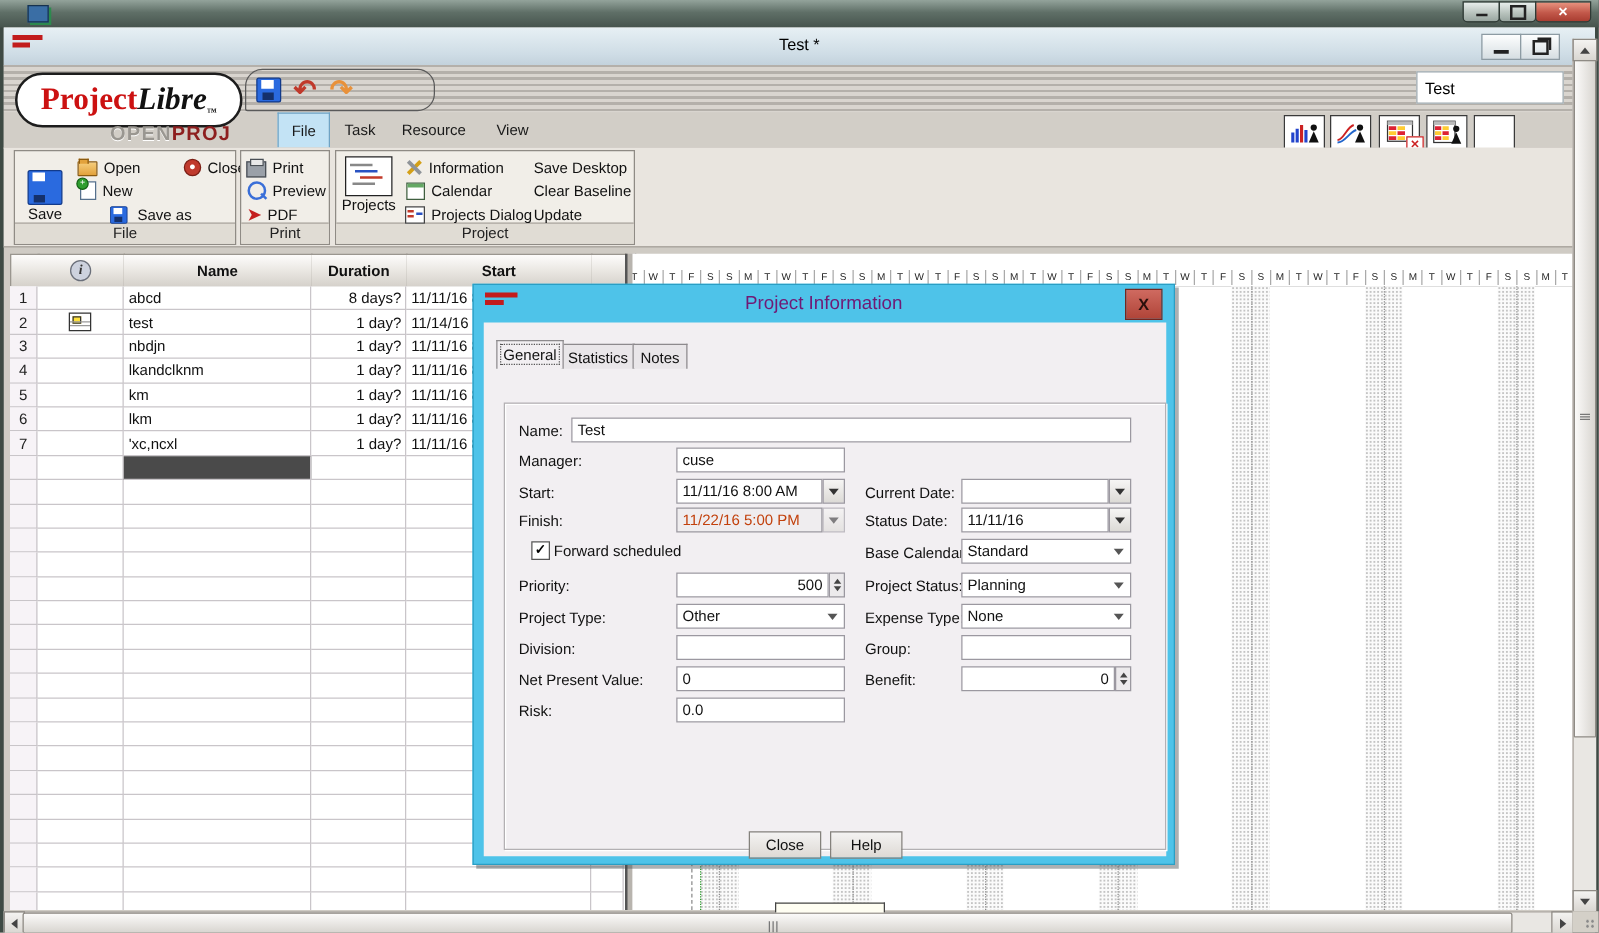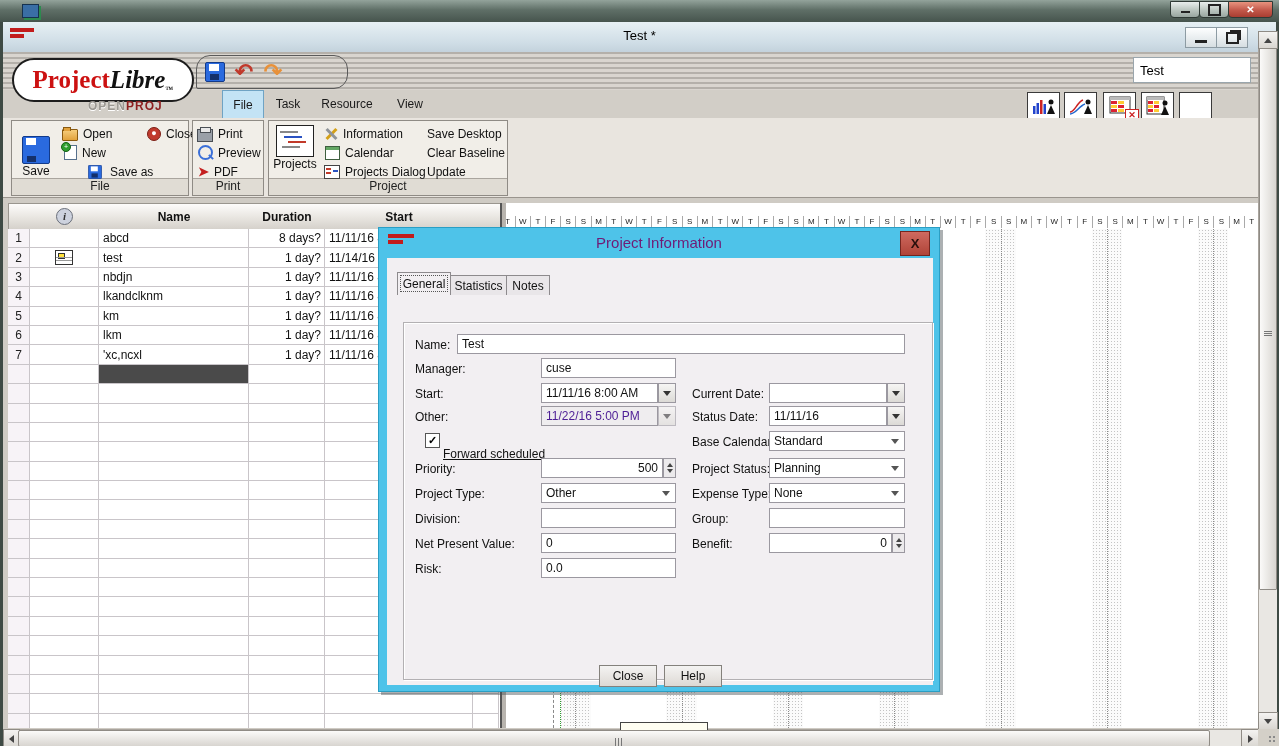--- a/index.html
+++ b/index.html
@@ -33,21 +33,21 @@
   
   #band{left:3px;top:52px;width:1273px;height:38px;
     background:repeating-linear-gradient(180deg,#b4b0aa 0 2px,#d9d5cf 2px 5px);}
   #tabrow{left:3px;top:90px;width:1273px;height:28px;background:#d2cec7;border-bottom:1px solid #a9a49d;}
   #logo-oval{left:12px;top:58px;width:178px;height:40px;background:#fff;border:2px solid #1d1d1d;
     border-radius:22px;display:flex;align-items:center;justify-content:center;
     font-family:"Liberation Serif",serif;font-weight:bold;font-size:25px;z-index:3;}
   #logo-oval .p1{color:#cc1111;}
   #logo-oval .p2{color:#111;font-style:italic;}
   #logo-oval .tm{font-size:8px;color:#111;align-self:flex-end;margin-bottom:6px;}
-  #openproj{left:88px;top:99px;font-size:12px;font-weight:bold;letter-spacing:1px;z-index:3;}
+  #openproj{left:88px;top:99px;font-size:16px;font-weight:bold;letter-spacing:1px;z-index:3;}
   #openproj .o1{color:#9a9791;text-shadow:0 1px 0 #fff;}
   #openproj .o2{color:#8d1f1f;}
   #quick-bubble{left:196px;top:55px;width:150px;height:32px;border:1px solid #5a5a5a;
     border-radius:14px 14px 14px 2px;}
   .qicon{top:61px;width:22px;height:22px;display:flex;align-items:center;justify-content:center;}
   .arrow-glyph{font-size:22px;font-weight:bold;line-height:20px;}
   
   .tab{top:90px;height:27px;display:flex;align-items:center;justify-content:center;
     font-size:12px;color:#1a1a1a;padding:0 10px;}
   .tab.sel{background:#c3e3f5;border:1px solid #6fa3c4;border-bottom:none;}
@@ -155,21 +155,21 @@
     color:#2a0f0c;font-weight:bold;font-size:13px;}
   #dlg-panel{position:absolute;left:8px;top:30px;width:546px;height:427px;background:#f2eff2;}
   .dlg-tab{position:absolute;font-size:12px;display:flex;align-items:center;justify-content:center;
     border:1px solid #8d8a8d;border-bottom:none;background:#e9e6e9;}
   .dlg-tab.sel{background:#f2eff2;outline:1px dotted #555;outline-offset:-4px;z-index:2;}
   #dlg-groupbox{position:absolute;left:16px;top:64px;width:528px;height:356px;
     border:1px solid #b3b0b3;box-shadow:1px 1px 0 #fff inset, 1px 1px 0 #fff;}
   .flabel{position:absolute;font-size:12px;color:#111;white-space:nowrap;}
   .finput{position:absolute;height:20px;box-sizing:border-box;border:1px solid #9b98a0;background:#fff;
     font-size:12px;font-family:"Liberation Sans",sans-serif;padding:0 4px;color:#111;}
-  .finput.disabled{background:#efedef;color:#4c1d95;}
+  .finput.disabled{background:#efedef;color:#c2410c;}
   .combo-btn{position:absolute;width:18px;height:20px;box-sizing:border-box;border:1px solid #9b98a0;
     background:linear-gradient(180deg,#f6f5f4,#dcdad6);display:flex;align-items:center;justify-content:center;}
   .combo-btn .t{width:0;height:0;border-left:4px solid transparent;border-right:4px solid transparent;border-top:5px solid #333;}
   .chev{position:absolute;width:0;height:0;border-left:4px solid transparent;border-right:4px solid transparent;border-top:5px solid #555;}
   .spin{position:absolute;width:13px;height:20px;box-sizing:border-box;border:1px solid #9b98a0;background:#eceaec;
     display:flex;flex-direction:column;align-items:center;justify-content:center;gap:2px;}
   .spin .u{width:0;height:0;border-left:3px solid transparent;border-right:3px solid transparent;border-bottom:4px solid #444;}
   .spin .d{width:0;height:0;border-left:3px solid transparent;border-right:3px solid transparent;border-top:4px solid #444;}
   .checkbox{position:absolute;width:13px;height:13px;background:#fff;border:1px solid #555;
     font-size:11px;line-height:12px;text-align:center;color:#000;font-weight:bold;}
@@ -709,28 +709,28 @@
 
     <div class="flabel" style="left:28px;top:104px;">Manager:</div>
     <input class="finput" style="left: 154px; top: 100px; width: 135px;" value="cuse">
 
     <div class="flabel" style="left:28px;top:129px;">Start:</div>
     <input class="finput" style="left: 154px; top: 125px; width: 117px;" value="11/11/16 8:00 AM">
     <div class="combo-btn" style="left:271px;top:125px;">
         <span class="t"></span>
       </div>
 
-    <div class="flabel" style="left:28px;top:152px;">Other:</div>
+    <div class="flabel" style="left:28px;top:152px;">Finish:</div>
     <input class="finput disabled" style="left: 154px; top: 148px; width: 117px;" value="11/22/16 5:00 PM">
     <div class="combo-btn" style="left:271px;top:148px;opacity:.6;">
         <span class="t"></span>
       </div>
 
     <div class="checkbox" style="left:38px;top:175px;">✓</div>
-    <div class="flabel" style="left:56px;top:189px;text-decoration:underline;">Forward scheduled</div>
+    <div class="flabel" style="left:56px;top:176px;">Forward scheduled</div>
 
     <div class="flabel" style="left:305px;top:129px;">Current Date:</div>
     <input class="finput" style="left: 382px; top: 125px; width: 118px;" value="">
     <div class="combo-btn" style="left:500px;top:125px;">
         <span class="t"></span>
       </div>
 
     <div class="flabel" style="left:305px;top:152px;">Status Date:</div>
     <input class="finput" style="left: 382px; top: 148px; width: 118px;" value="11/11/16">
     <div class="combo-btn" style="left:500px;top:148px;">

